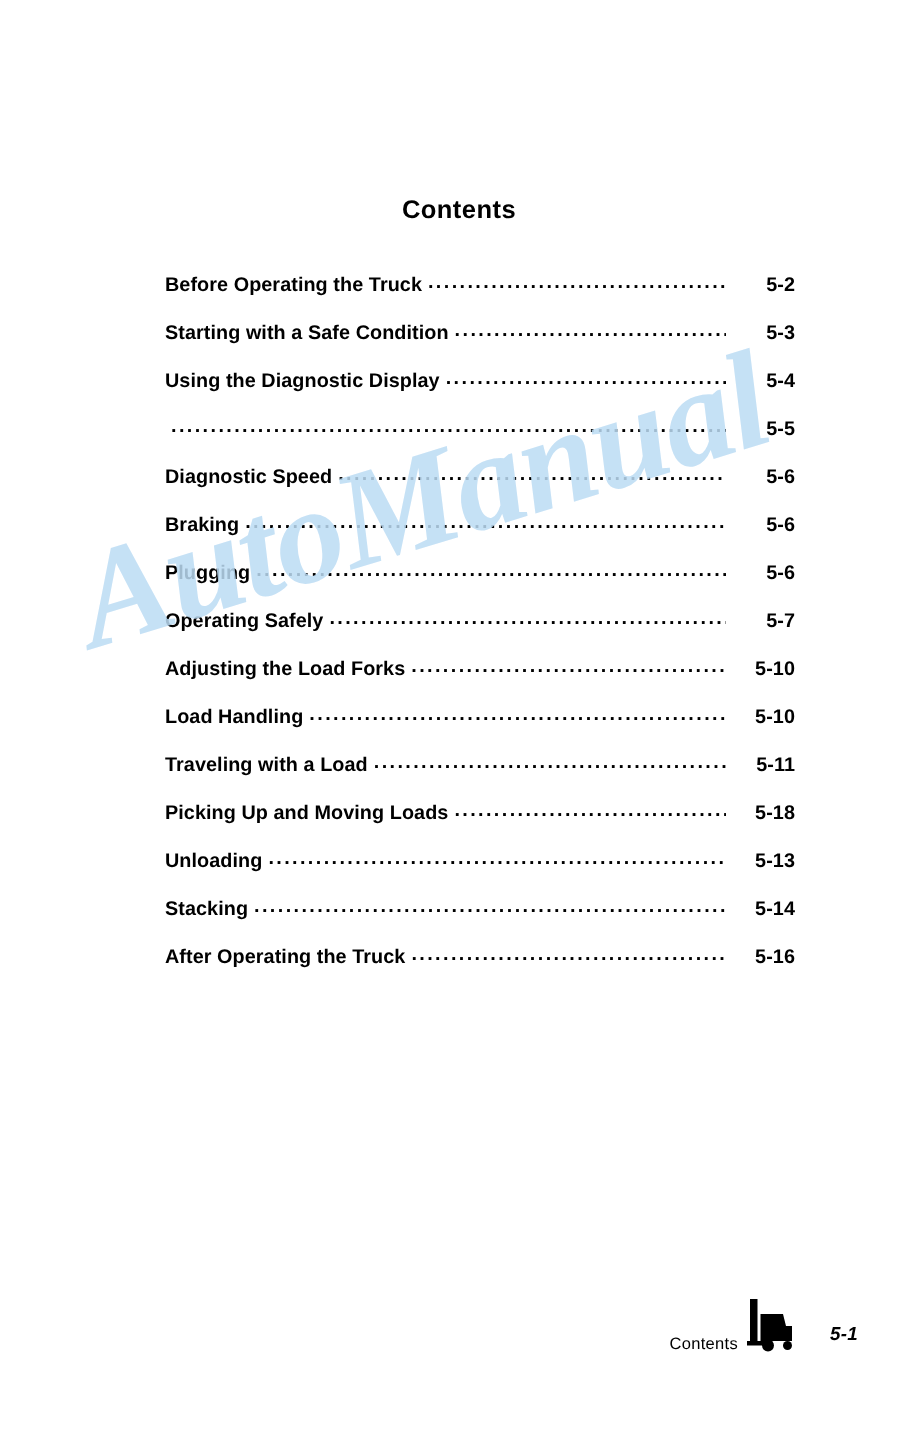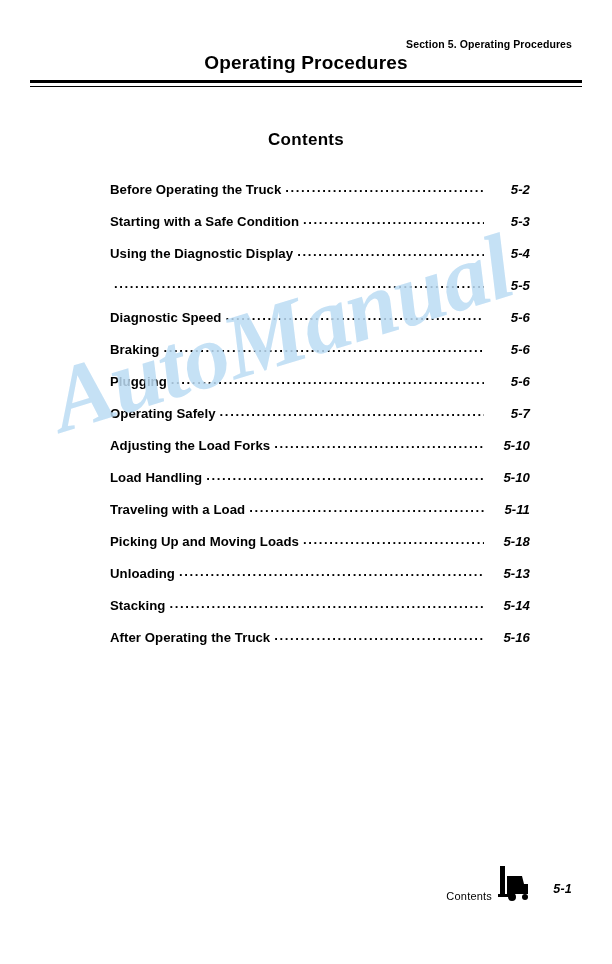--- a/index.html
+++ b/index.html
@@ -110,21 +110,20 @@
     font-weight: bold;
     font-size: 13.2px;
     letter-spacing: 1.6px;
     white-space: nowrap;
   }
   .toc-page {
     flex: 0 0 42px;
     text-align: right;
     font-size: 13.2px;
     font-weight: bold;
-    font-style: italic;
   }
 
   
   .watermark {
     position: absolute;
     left: 38px;
     top: 352px;
     width: 536px;
     height: 200px;
     pointer-events: none;
@@ -178,26 +177,20 @@
     font-size: 12.5px;
     font-weight: bold;
     letter-spacing: 0.2px;
   }
 </style>
 </head>
 <body>
 
 <div class="page">
 
-  <div class="header">
-    <div class="header-section-label">Section 5.  Operating Procedures</div>
-    <div class="header-title">Operating Procedures</div>
-    <div class="header-rule-thick"></div>
-    <div class="header-rule-thin"></div>
-  </div>
 
   <div class="contents-heading">Contents</div>
 
   <div class="toc">
 
     <div class="toc-row">
       <span class="toc-title">Before Operating the Truck</span>
       <span class="toc-dots">..............................................................................................</span>
       <span class="toc-page">5-2</span>
     </div>

